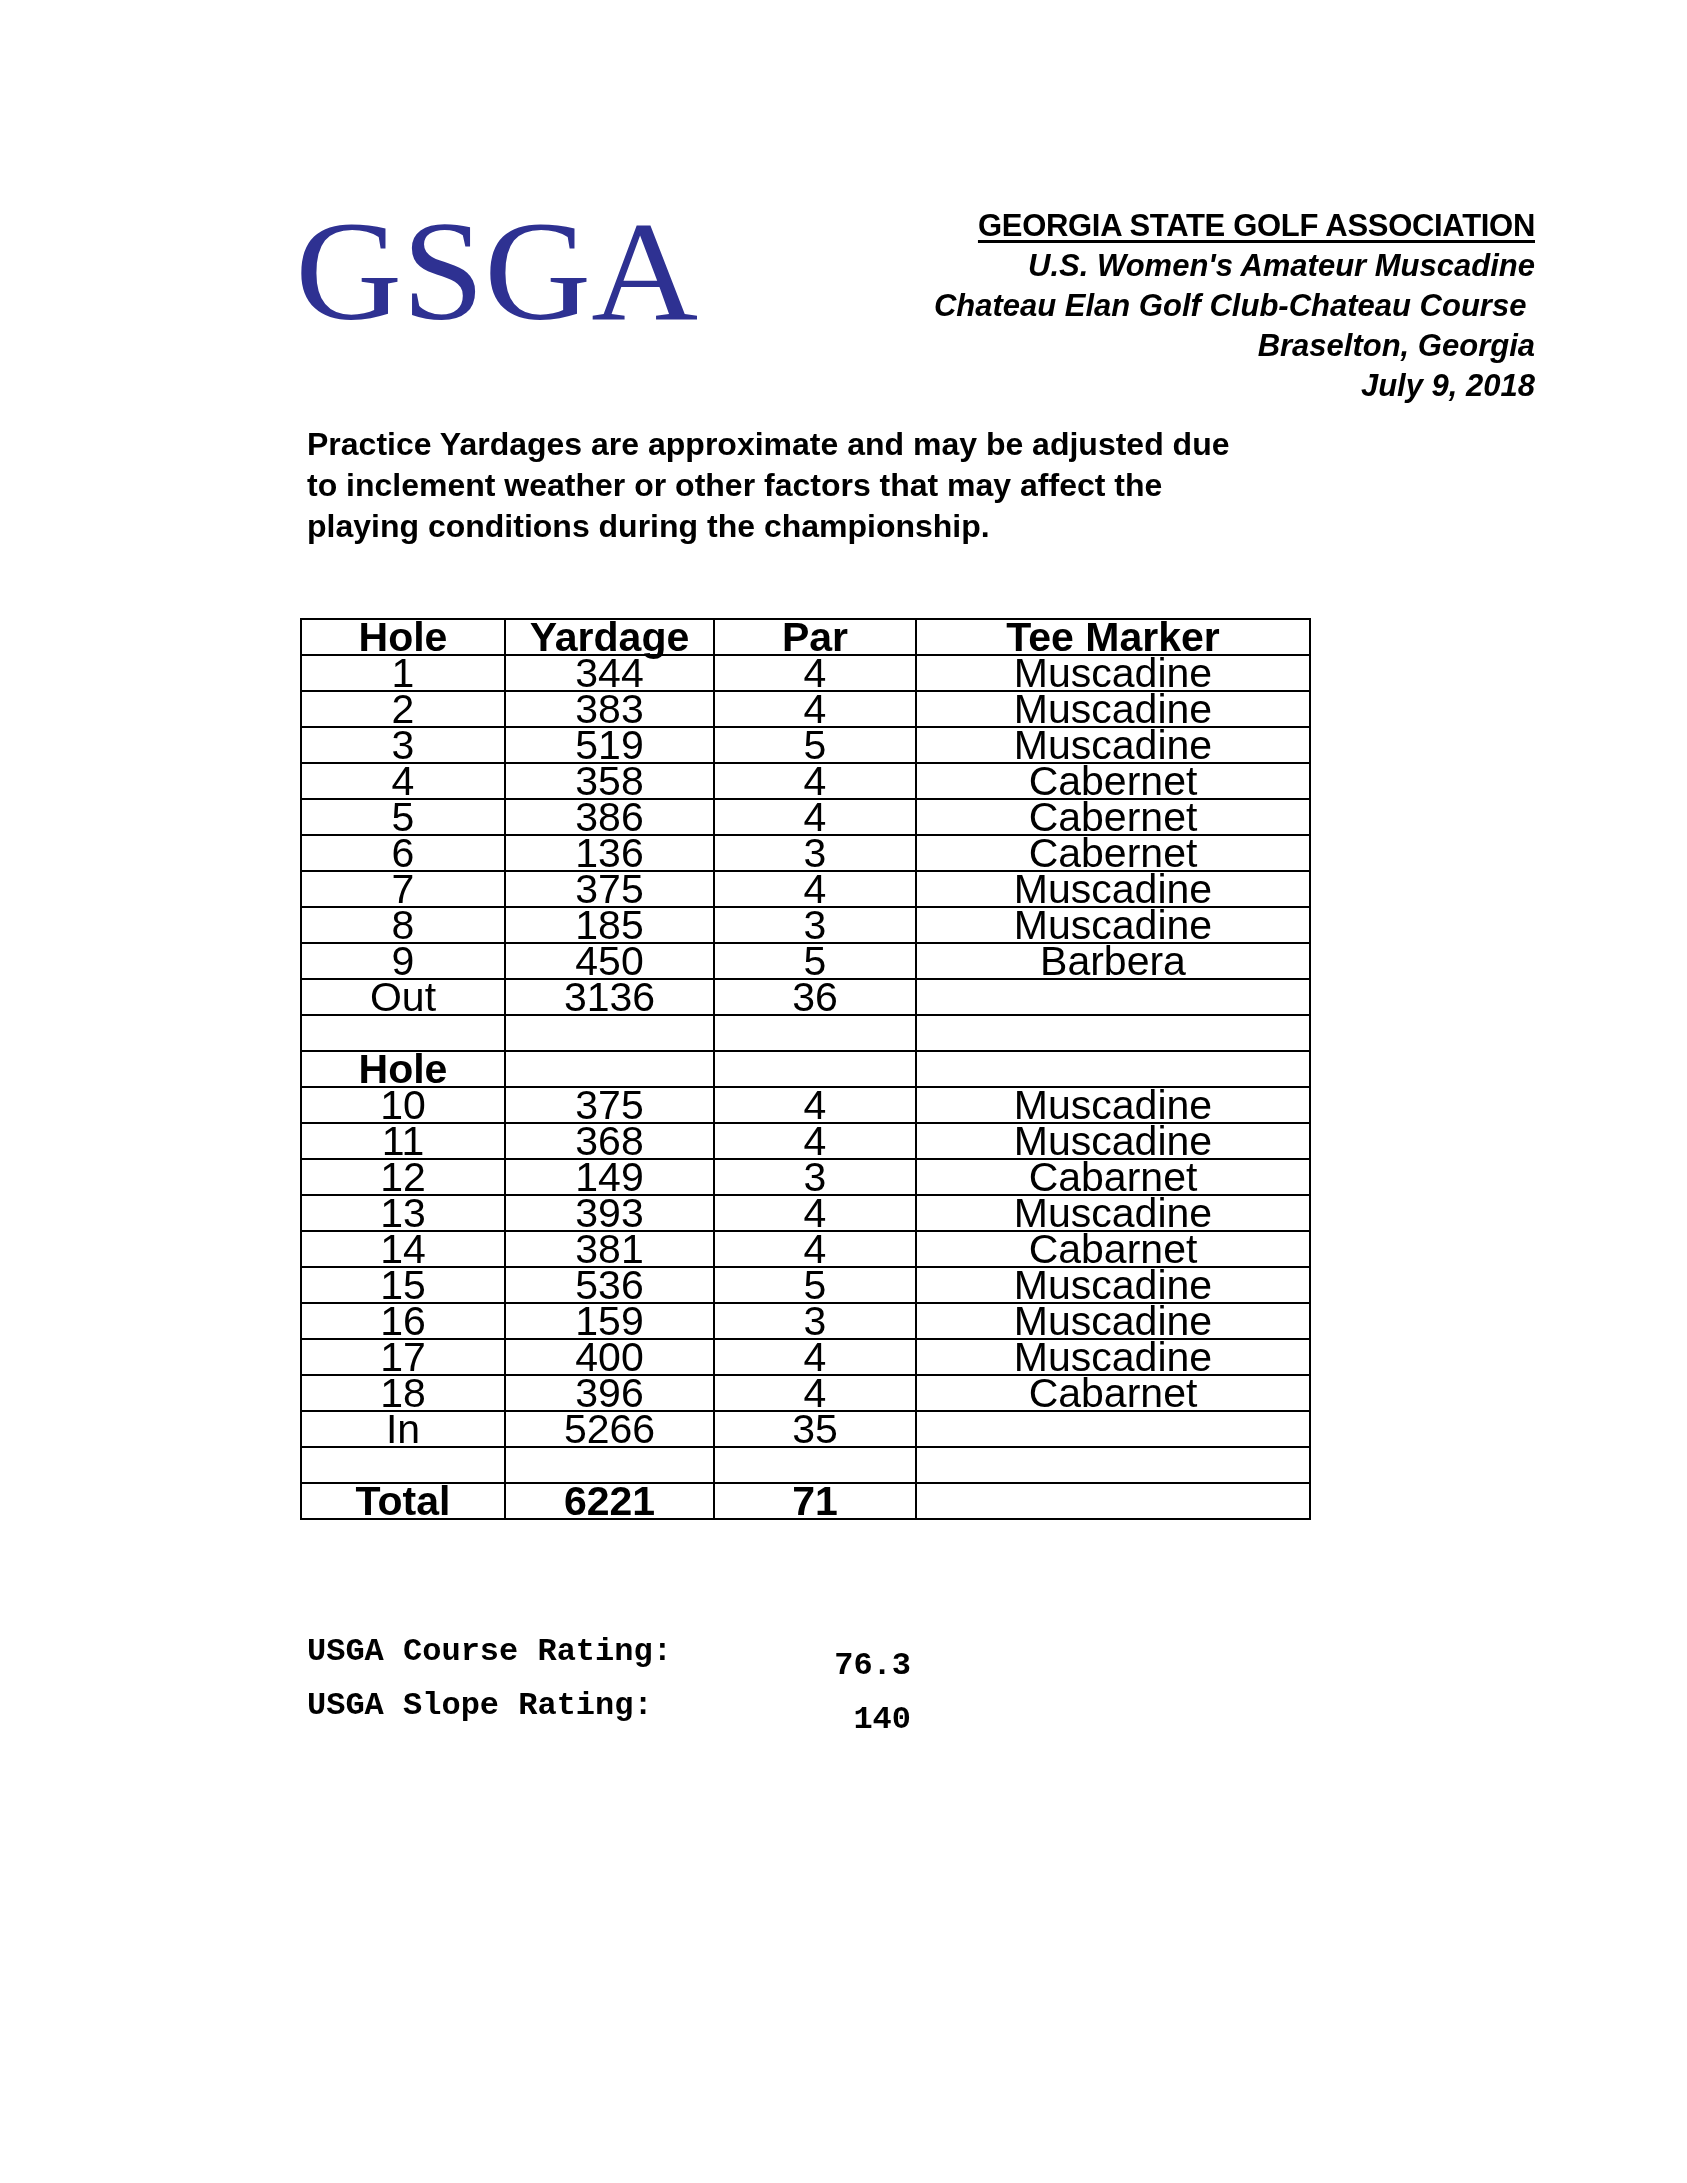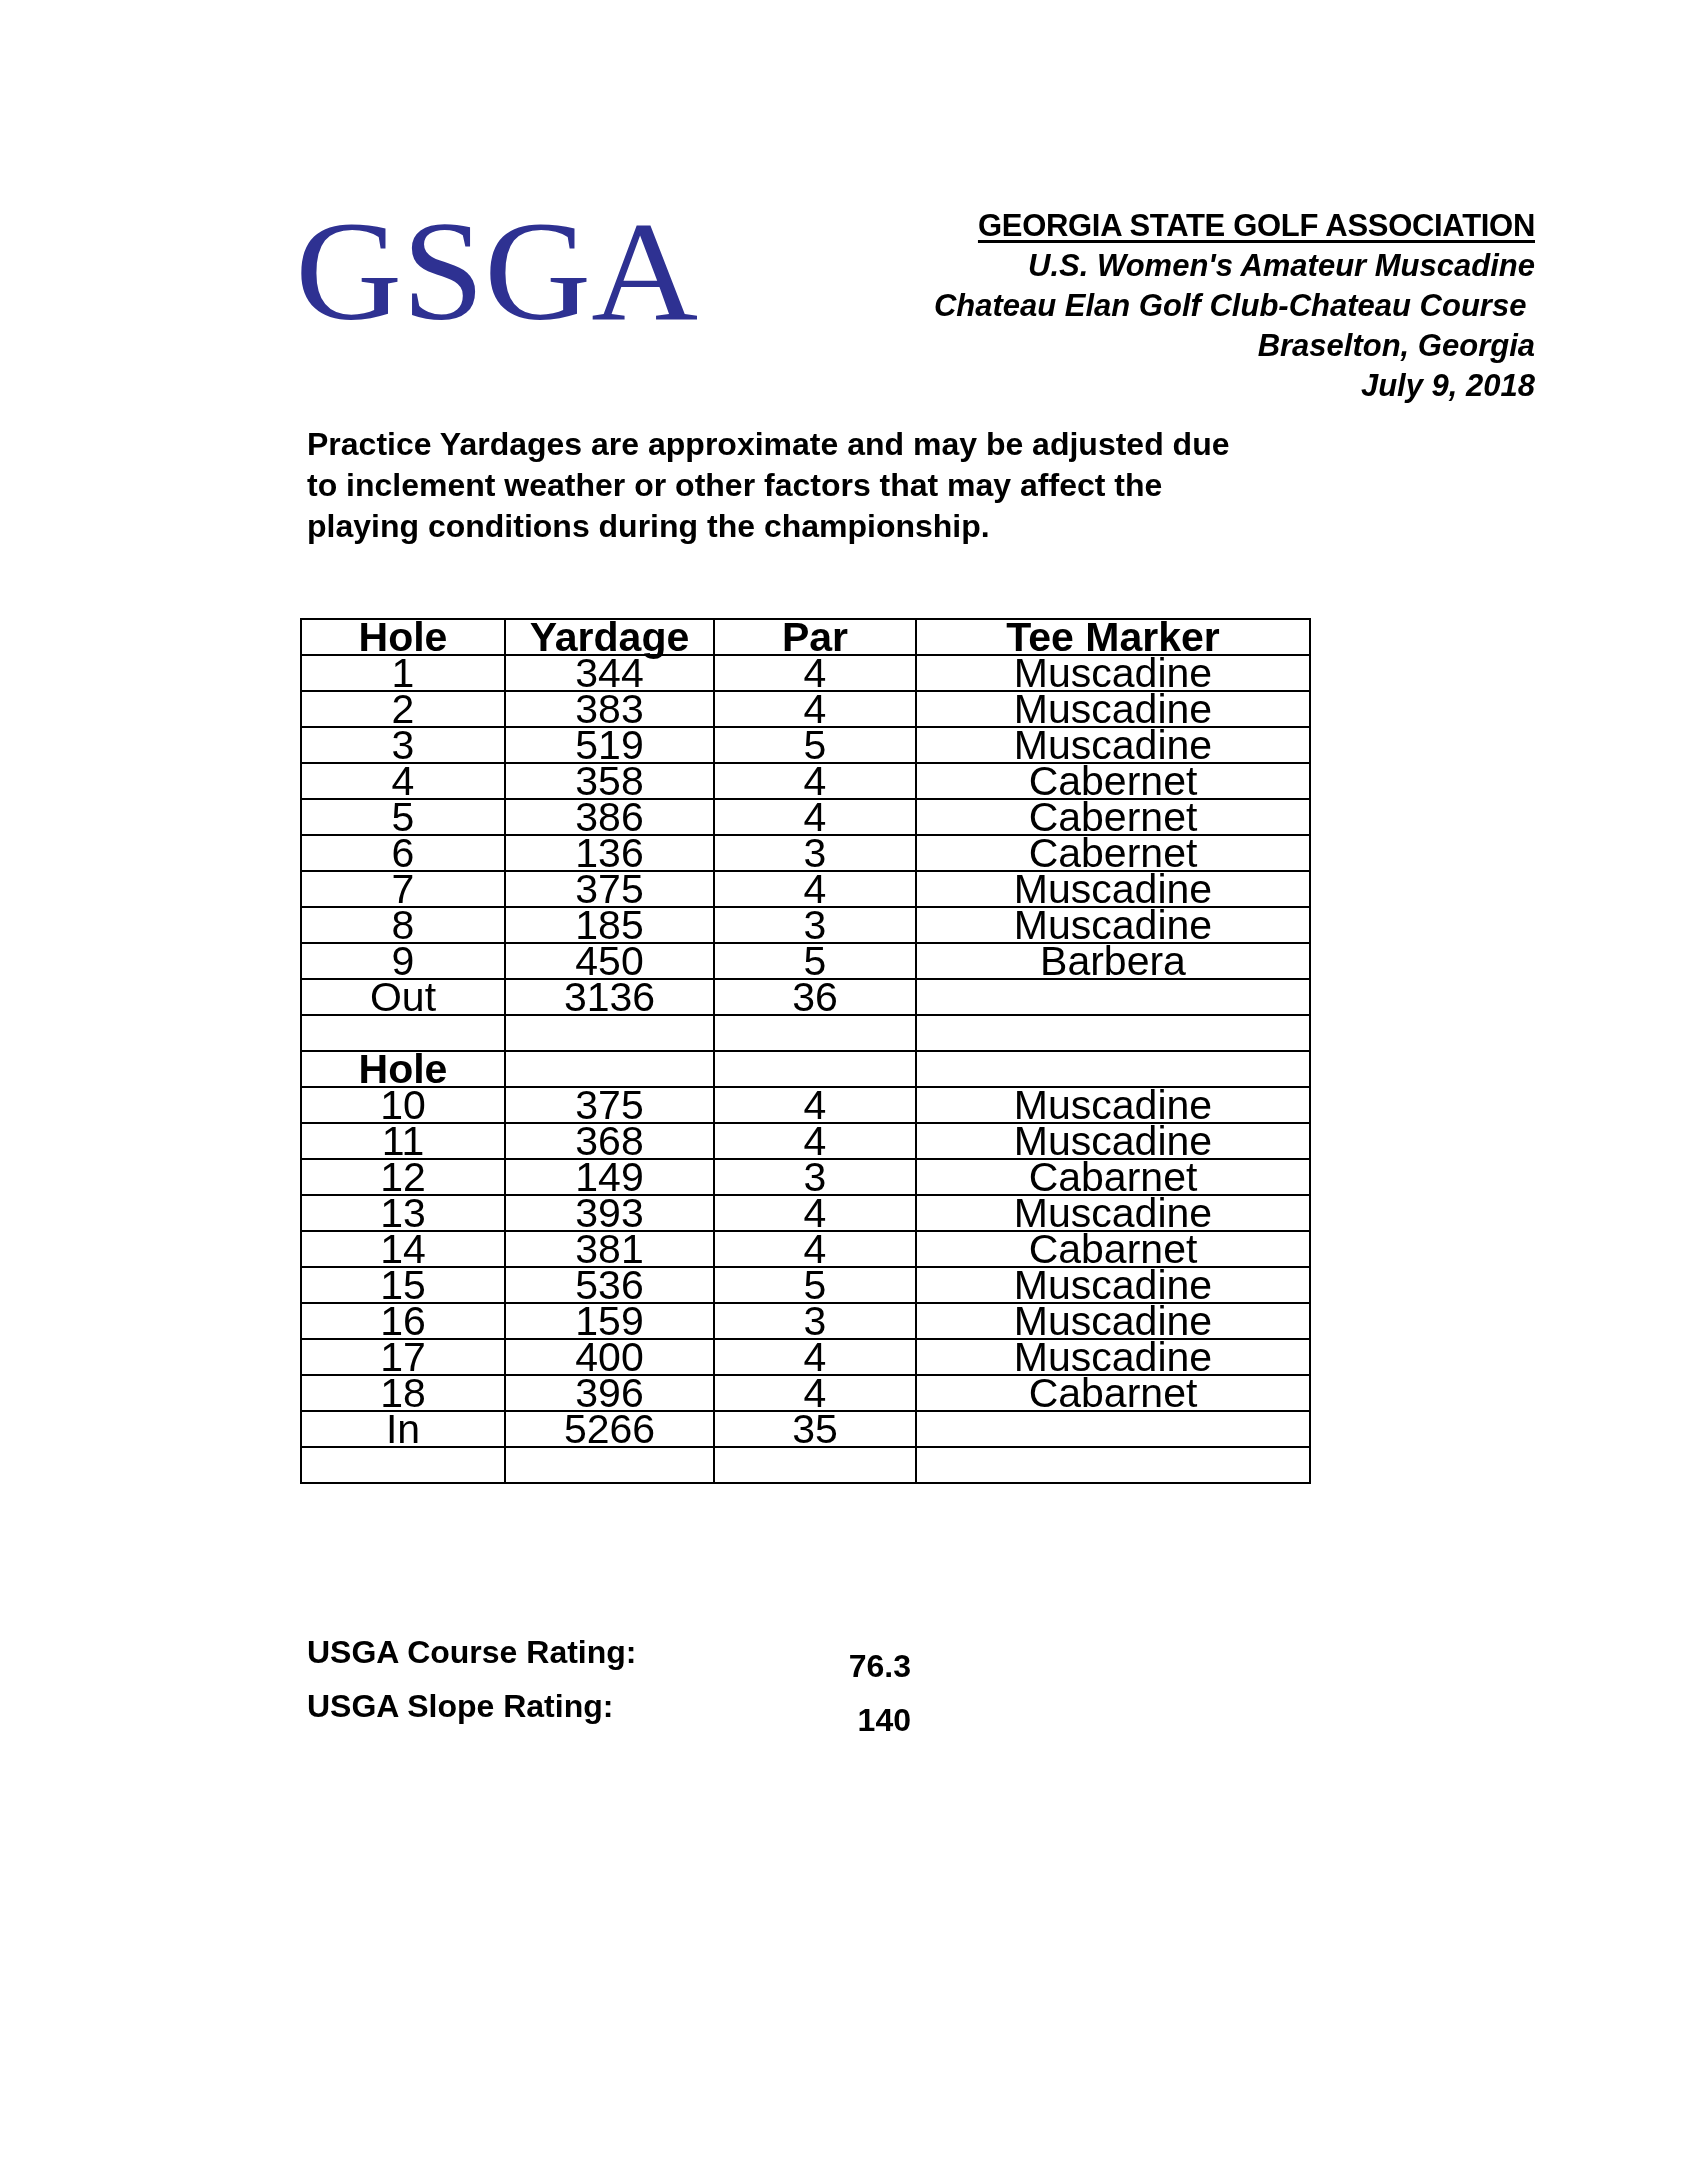--- a/index.html
+++ b/index.html
@@ -16,21 +16,21 @@
             font-weight: bold; font-size: 32px; line-height: 41px; }
   table.yard { position: absolute; left: 300px; top: 618px; border-collapse: collapse;
                font-size: 41px; table-layout: fixed; }
   table.yard td, table.yard th { border: 2.5px solid #000; height: 34px; padding: 0;
                text-align: center; line-height: 34px; font-weight: normal; }
   table.yard th { font-weight: bold; }
   table.yard .b { font-weight: bold; }
   col.c1 { width: 204px; } col.c2 { width: 209px; } col.c3 { width: 202px; } col.c4 { width: 394px; }
   .ratings { position: absolute; left: 307px; top: 1632px; font-weight: bold;
              font-size: 32px; line-height: 40px; }
-  .ratings .row { display: flex; width: 604px; }
+  .ratings .row { display: flex; width: 604px; font-family: Liberation Mono, monospace; }
   .ratings .lbl { flex: 1; }
   .ratings .val { text-align: right; margin-top: 14px; }
 </style>
 </head>
 <body>
 
 <div class="logo">
   <svg viewBox="0 0 480 140">
     <text x="0" y="128" textLength="478" lengthAdjust="spacingAndGlyphs" font-family="'Liberation Serif', serif" font-size="168" fill="#2e3192">GSGA</text>
   </svg>
@@ -202,20 +202,26 @@
       <td>In</td>
       <td>5266</td>
       <td>35</td>
       <td></td>
     </tr>
     <tr>
       <td></td>
         <td></td>
         <td></td>
         <td></td>
+    </tr>
+    <tr>
+      <td class="b">Total</td>
+      <td class="b">6221</td>
+      <td class="b">71</td>
+      <td></td>
     </tr>
   </tbody>
 </table>
 
 <div class="ratings">
   <div class="row">
     <span class="lbl">USGA Course Rating:</span>
     <span class="val">76.3</span>
   </div>
   <div class="row">

